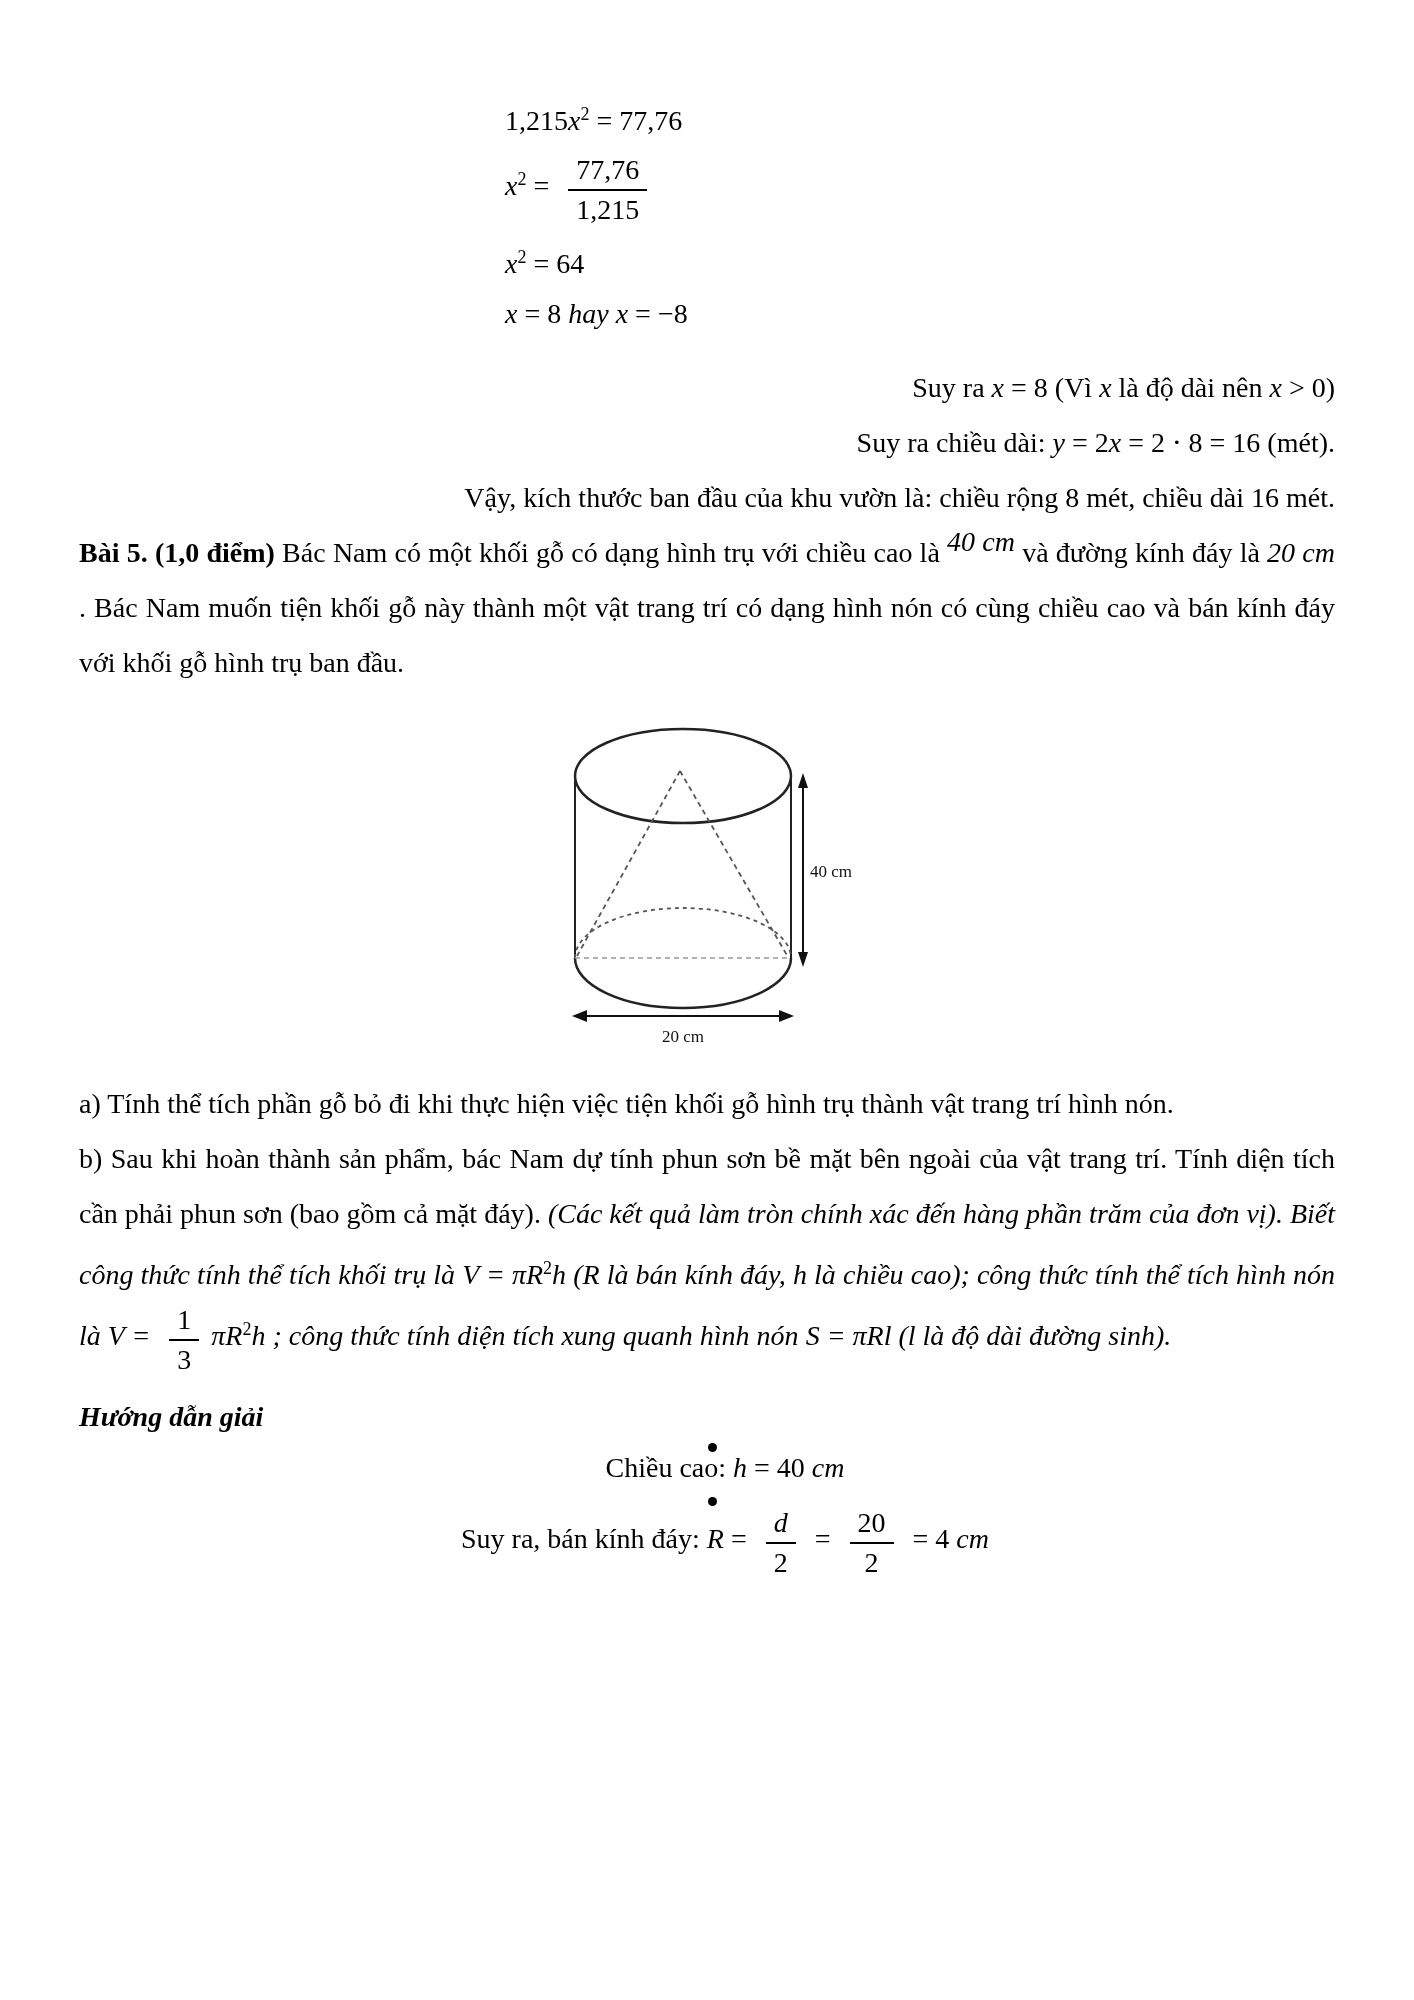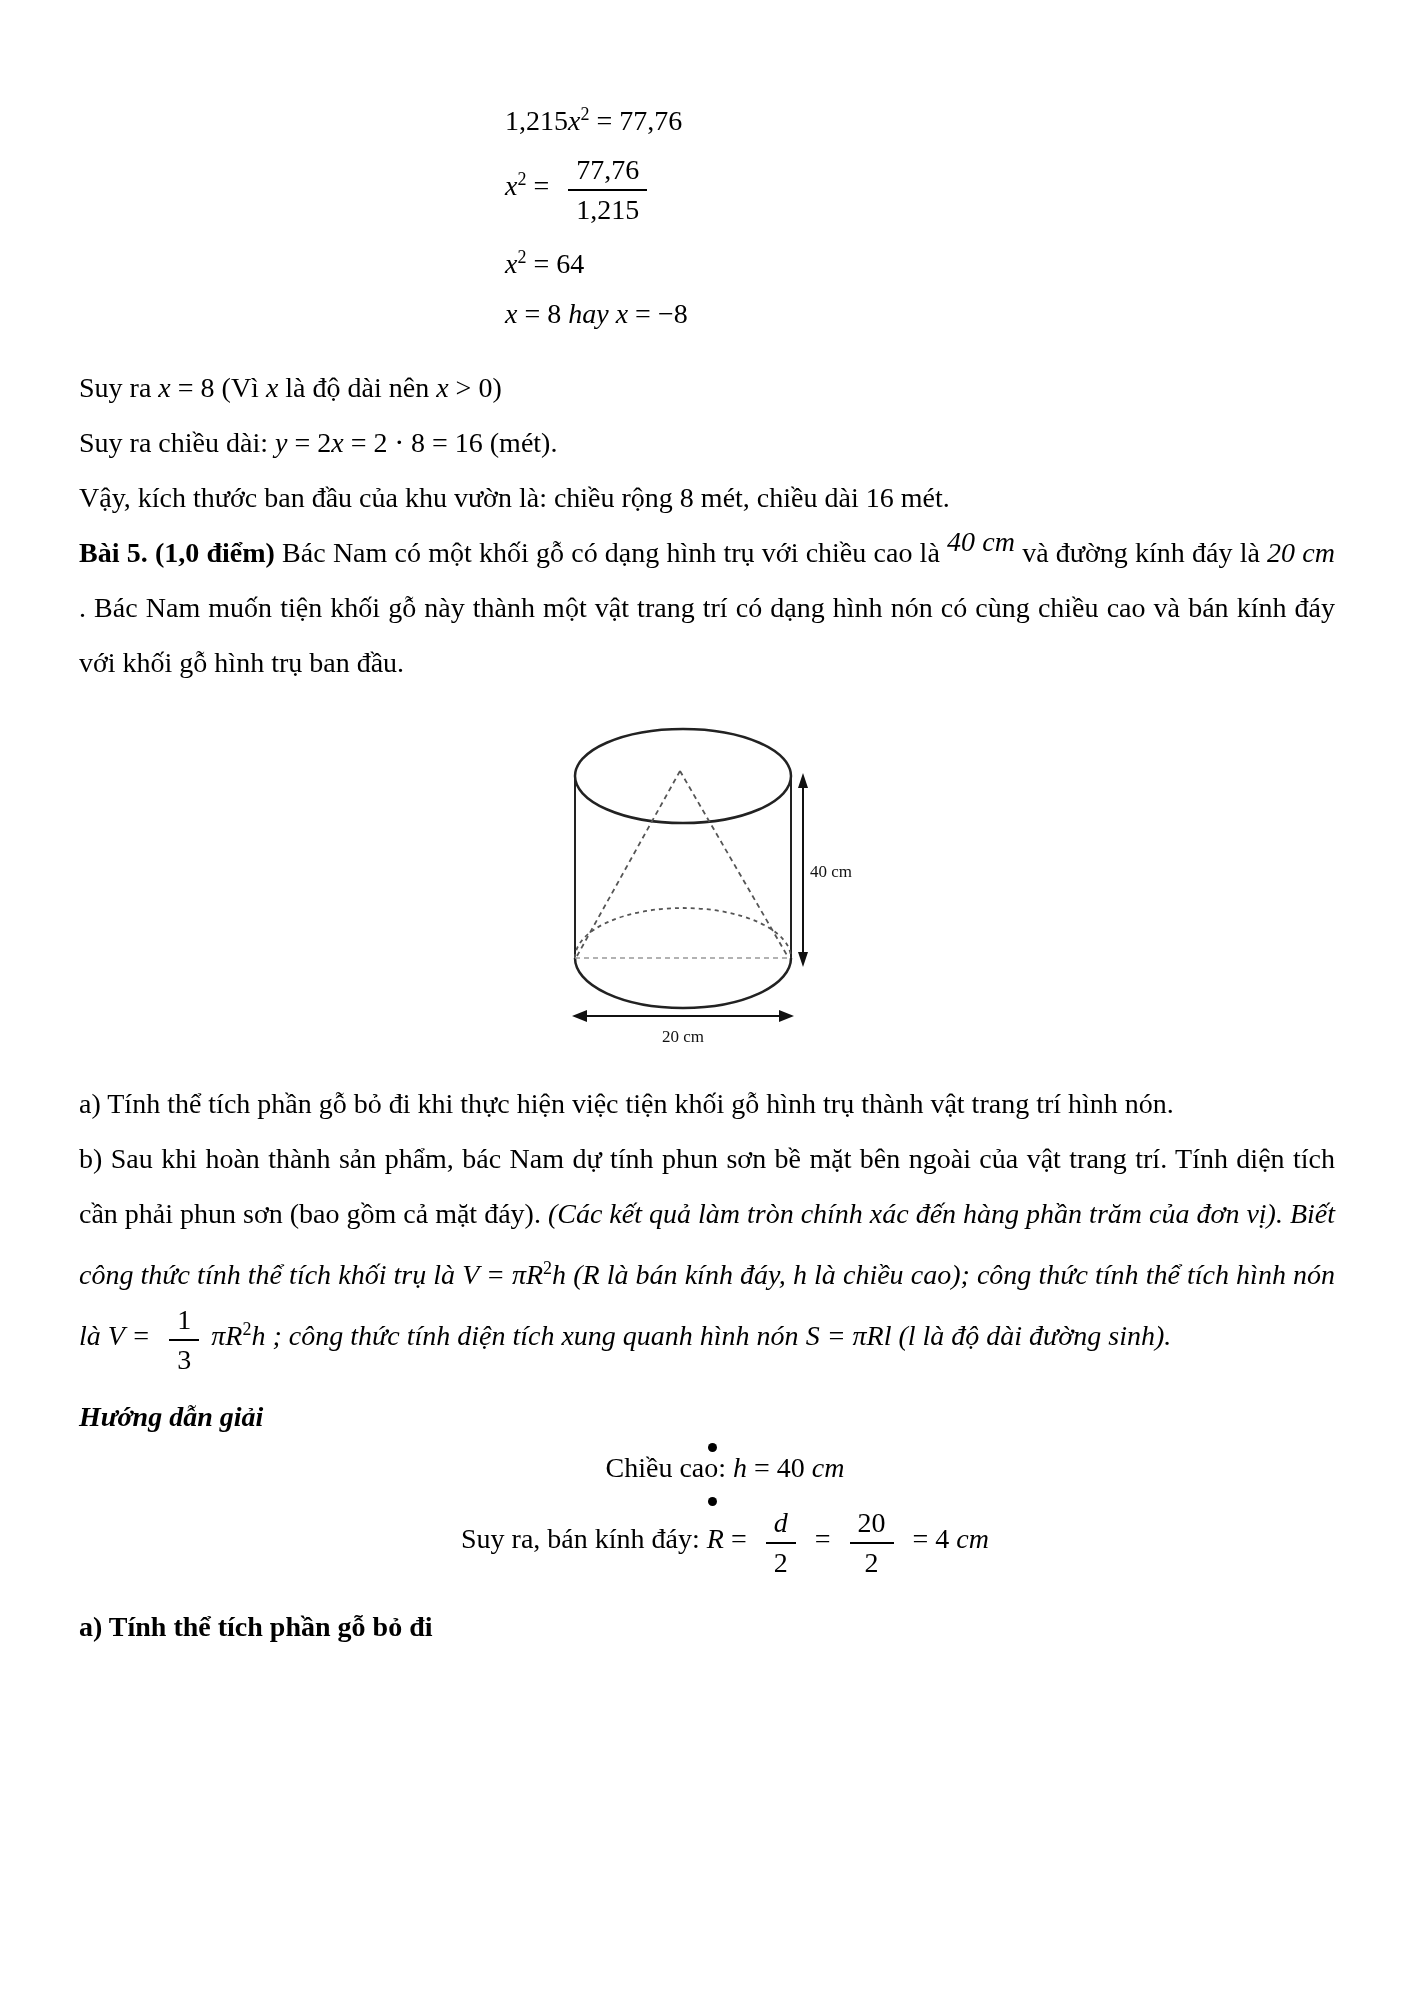--- a/index.html
+++ b/index.html
@@ -11,21 +11,21 @@
   .doc { padding:96px 79px 0 79px; width:1256px; }
   .it { font-style:italic; }
   .bold { font-weight:bold; }
   .sup { font-size:18px; vertical-align:10px; }
   .eq-block { margin-left:426px; }
   .eq { line-height:36px; margin:0 0 14px 0; }
   .eq:last-child { margin-bottom:8px; }
   .frac { display:inline-block; vertical-align:middle; text-align:center; line-height:30px; margin:0 12px; }
   .frac .num { display:block; padding:2px 8px 4px 8px; border-bottom:2px solid #000; }
   .frac .den { display:block; padding-top:4px; }
-  .line { margin:0; line-height:55px; }
+  .line { margin:0; line-height:55px;text-align:right; }
   .mt28 { margin-top:28px; }
   .para { margin:0; line-height:55px; text-align:justify; }
   .raised { font-style:italic; position:relative; top:-11px; }
   .figure-wrap { margin:26px 0 30px 486px; width:310px; height:330px; }
   .heading { text-align:left; font-weight:bold; font-style:italic; margin:16px 0 0 0; line-height:52px; }
   .bullet { display:flex; align-items:center; margin-left:36px; min-height:54px;flex-direction:column; }
   .bullet .dot { width:9px; height:9px; background:#000; border-radius:50%; margin-right:25px; flex:0 0 auto; }
   .bullet.tall { min-height:96px; }
   .final-head { margin-top:6px; line-height:55px; font-weight:bold; }
 </style>
@@ -81,15 +81,14 @@
       <span class="dot"></span>
       <span><span>Chiều cao: </span><span class="it">h</span><span> = 40 </span><span class="it">cm</span></span>
     </div>
 
 
   <div class="bullet tall">
       <span class="dot"></span>
       <span><span>Suy ra, bán kính đáy: </span><span class="it">R</span><span> = </span><span class="frac"><span class="num it">d</span><span class="den">2</span></span><span> = </span><span class="frac"><span class="num">20</span><span class="den">2</span></span><span> = 4 </span><span class="it">cm</span></span>
     </div>
 
-  <p class="final-head">a) Tính thể tích phần gỗ bỏ đi</p>
 
 </div>
 
 </body></html>

